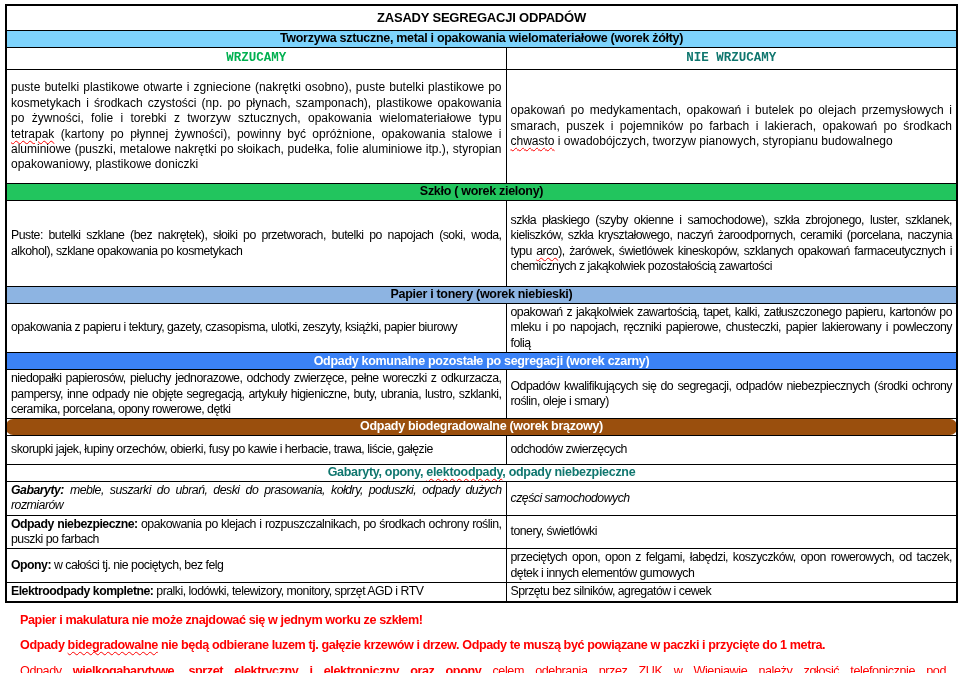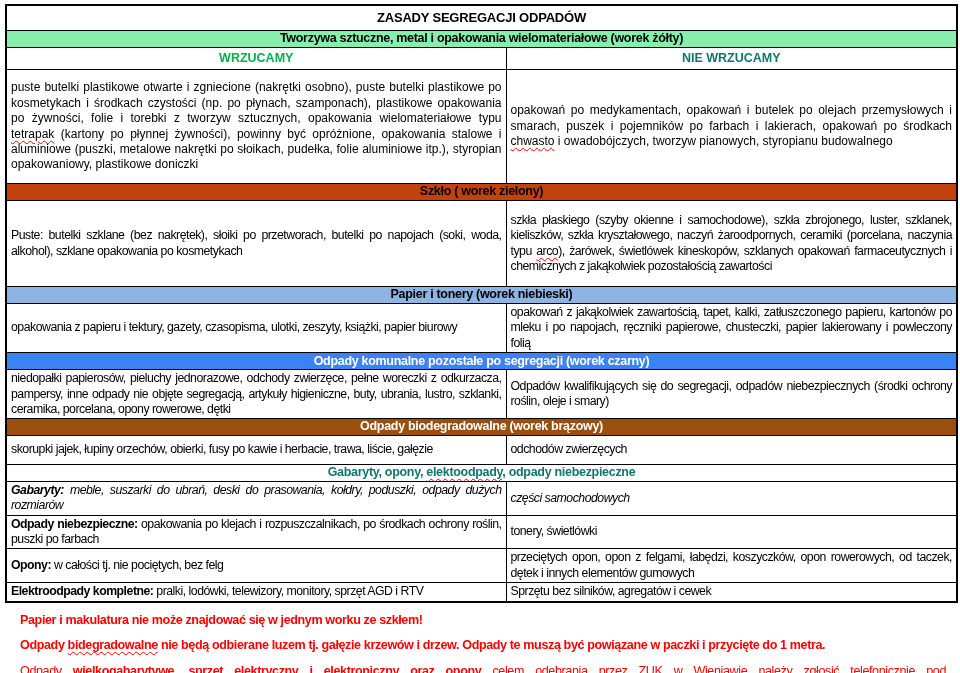--- a/index.html
+++ b/index.html
@@ -12,25 +12,25 @@
     border-collapse:collapse; table-layout:fixed; width:951px;
     border:2px solid #000;
     padding-left:32px;
   }
   td {
     border:1px solid #000; padding:1px 4px; vertical-align:middle;
     font-size:12px; line-height:15.4px; overflow:hidden;
   }
   td.title-cell { text-align:center; font-weight:bold; font-size:13px; letter-spacing:-0.2px; height:22px; }
   td.sec { text-align:center; font-weight:bold; font-size:12.5px; letter-spacing:-0.3px; height:16px; padding:0 2px; }
-  .bg-yellow { background:#86efac; }
-  .bg-green  { background:#c2410c; }
+  .bg-yellow { background:#7dd3fc; }
+  .bg-green  { background:#22c55e; }
   .bg-blue   { background:#8DB4E2; }
   .bg-black  { background:#3b82f6; color:#FFFFFF; }
-  .bg-brown  { background:#9A4F0D; color:#FFFFFF; }
+  .bg-brown  { background:#9A4F0D; color:#FFFFFF;border-radius:7px; }
   .red-text  { color:#0f766e; }
   td.colhead { text-align:center; font-weight:bold; font-size:12.5px; height:19px; }
   .green-text { color:#00B050; }
   td.cell { text-align:justify; }
   td.narrow { letter-spacing:-0.5px; font-size:12.3px; }
   .sq {
     text-decoration-line:underline; text-decoration-style:wavy;
     text-decoration-color:#FF0000; text-decoration-thickness:1px;
     text-underline-offset:2px;
   }
@@ -60,21 +60,21 @@
 
     <tbody>
         <tr>
       <td class="title-cell" colspan="2">ZASADY SEGREGACJI ODPADÓW</td>
     </tr>
 
     <tr>
       <td class="sec bg-yellow" colspan="2">Tworzywa sztuczne, metal i opakowania wielomateriałowe (worek żółty)</td>
     </tr>
 
-    <tr style="height:19px;">
+    <tr style="height:19px;font-family:Liberation Mono, monospace;">
       <td class="colhead green-text">WRZUCAMY</td>
       <td class="colhead red-text">NIE WRZUCAMY</td>
     </tr>
 
     <tr style="height:114px;">
       <td class="cell"><span>puste butelki plastikowe otwarte i zgniecione (nakrętki osobno), puste butelki plastikowe po kosmetykach i środkach czystości (np. po płynach, szamponach), plastikowe opakowania po żywności, folie i torebki z tworzyw sztucznych, opakowania wielomateriałowe typu </span><span class="sq">tetrapak</span><span> (kartony po płynnej żywności), powinny być opróżnione, opakowania stalowe i aluminiowe (puszki, metalowe nakrętki po słoikach, pudełka, folie aluminiowe itp.), styropian opakowaniowy, plastikowe doniczki</span></td>
       <td class="cell"><span>opakowań po medykamentach, opakowań i butelek po olejach przemysłowych i smarach, puszek i pojemników po farbach i lakierach, opakowań po środkach </span><span class="sq">chwasto</span><span> i owadobójczych, tworzyw pianowych, styropianu budowalnego</span></td>
     </tr>
 
     <tr>

